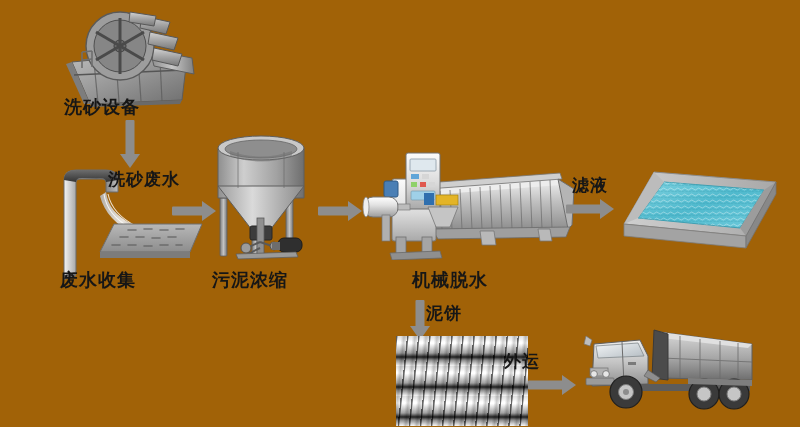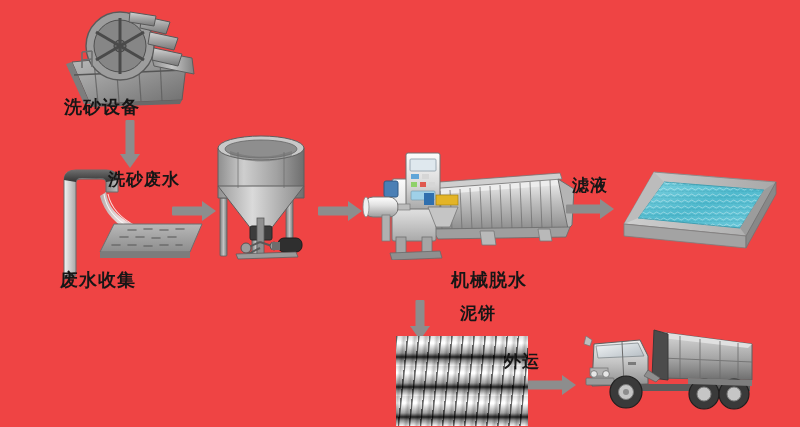--- a/index.html
+++ b/index.html
@@ -4,21 +4,21 @@
 <style>
   html, body {
     margin: 0;
     padding: 0;
     background: #ffffff;
   }
   #canvas {
     position: relative;
     width: 800px;
     height: 427px;
-    background: #ef4444;
+    background: #a16207;
     overflow: hidden;
     font-family: "DejaVu Sans", "Liberation Sans", sans-serif;
   }
   .node { position: absolute; }
   .lbl {
     position: absolute;
     font-weight: bold;
     color: #161616;
     white-space: nowrap;
     letter-spacing: 1px;
@@ -280,20 +280,21 @@
       </g>
       <circle cx="38" cy="122" r="5" fill="#9c9c9c" stroke="#555"></circle>
       <circle cx="66" cy="120" r="4" fill="#9c9c9c" stroke="#555"></circle>
 
       <rect x="70" y="112" width="24" height="14" rx="6" fill="#2f2f2f" stroke="#1c1c1c"></rect>
       <rect x="64" y="116" width="8" height="8" fill="#6d6d6d"></rect>
 
       <path d="M28 128 L88 126 L90 131 L30 133 Z" fill="#9a9a9a" stroke="#5f5f5f" stroke-width=".8"></path>
     </svg>
   </div>
+  <div class="lbl lbl-main" style="left:212px; top:268px;">污泥浓缩</div>
 
   <div class="arrow-h" style="left:318px; top:200px; width:44px; height:22px;">
     <div class="shaft" style="width:32px;"></div>
     <div class="head"></div>
   </div>
 
   <div class="node press" style="left:362px; top:145px;">
     <svg viewBox="0 0 215 115" width="215" height="115">
       <defs>
         <linearGradient id="pressBody" x1="0" y1="0" x2="0" y2="1">
@@ -364,21 +365,21 @@
 
       <rect x="34" y="92" width="10" height="18" fill="#a5a5a5" stroke="#6f6f6f" stroke-width=".8"></rect>
       <rect x="60" y="92" width="10" height="18" fill="#a5a5a5" stroke="#6f6f6f" stroke-width=".8"></rect>
       <rect x="20" y="70" width="8" height="26" fill="#b0b0b0" stroke="#767676" stroke-width=".7"></rect>
       <path d="M118 86 L132 86 L134 100 L120 100 Z" fill="#b9b9b9" stroke="#767676" stroke-width=".8"></path>
       <path d="M176 84 L188 84 L190 96 L178 96 Z" fill="#b9b9b9" stroke="#767676" stroke-width=".8"></path>
 
       <path d="M28 108 L78 106 L80 113 L30 115 Z" fill="#8f8f8f" stroke="#6a6a6a" stroke-width=".8"></path>
     </svg>
   </div>
-  <div class="lbl lbl-main" style="left:412px; top:268px;margin-left:39px;">机械脱水</div>
+  <div class="lbl lbl-main" style="left:412px; top:268px;">机械脱水</div>
 
   <div class="lbl lbl-sub" style="left:572px; top:174px;">滤液</div>
   <div class="arrow-h" style="left:566px; top:198px; width:48px; height:22px;">
     <div class="shaft" style="width:36px;"></div>
     <div class="head"></div>
   </div>
 
   <div class="node pool" style="left:620px; top:168px;">
     <svg viewBox="0 0 160 105" width="160" height="105">
       <defs>
@@ -408,21 +409,21 @@
 
       <path d="M4 56 L126 68 L126 80 L4 68 Z" fill="#a3a3a3" stroke="#7e7e7e" stroke-width=".8"></path>
       <path d="M126 68 L156 14 L156 26 L126 80 Z" fill="#888888" stroke="#737373" stroke-width=".8"></path>
     </svg>
   </div>
 
   <div class="arrow-v" style="left:408px; top:300px; width:24px; height:40px;">
     <div class="shaft" style="height:28px;"></div>
     <div class="head"></div>
   </div>
-  <div class="lbl lbl-sub" style="left:460px; top:302px;">泥饼</div>
+  <div class="lbl lbl-sub" style="left:426px; top:302px;">泥饼</div>
 
   <div class="node cake" style="left:396px; top:336px;"></div>
 
   <div class="lbl lbl-sub" style="left:504px; top:350px;">外运</div>
   <div class="arrow-h" style="left:528px; top:374px; width:48px; height:22px;">
     <div class="shaft" style="width:36px;"></div>
     <div class="head"></div>
   </div>
 
   <div class="node truck" style="left:582px; top:318px;">

